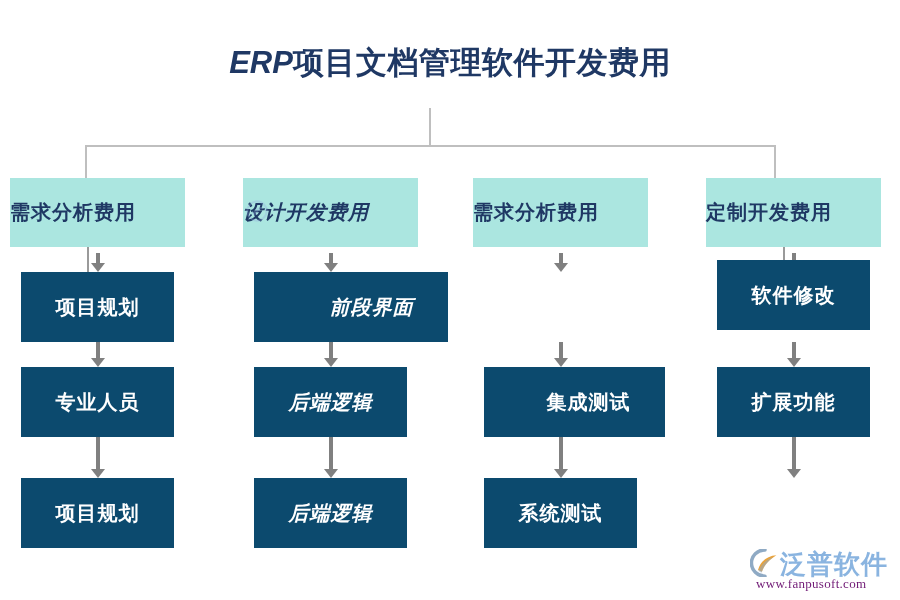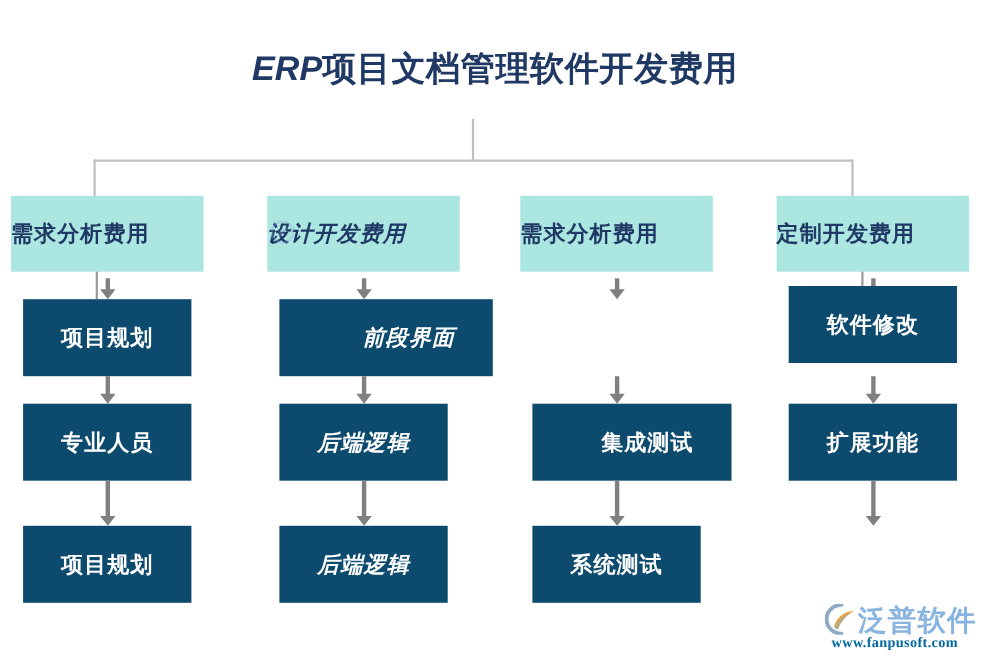--- a/index.html
+++ b/index.html
@@ -163,22 +163,22 @@
     color: #8ab4e0;
     letter-spacing: 1px;
     white-space: nowrap;
     font-family: "Liberation Sans", "DejaVu Sans", sans-serif;
   }
   #logo .url {
     position: absolute;
     left: 6px;
     top: 29px;
     font-size: 13px;
-    font-weight: 700;
-    color: #0369a1;
+    font-weight: 400;
+    color: #701a75;
     letter-spacing: 0.3px;
     white-space: nowrap;
     font-family: "Liberation Serif", "DejaVu Serif", serif;
   }
 
   
   #watermark {
     position: absolute;
     left: 246px;
     top: 200px;

